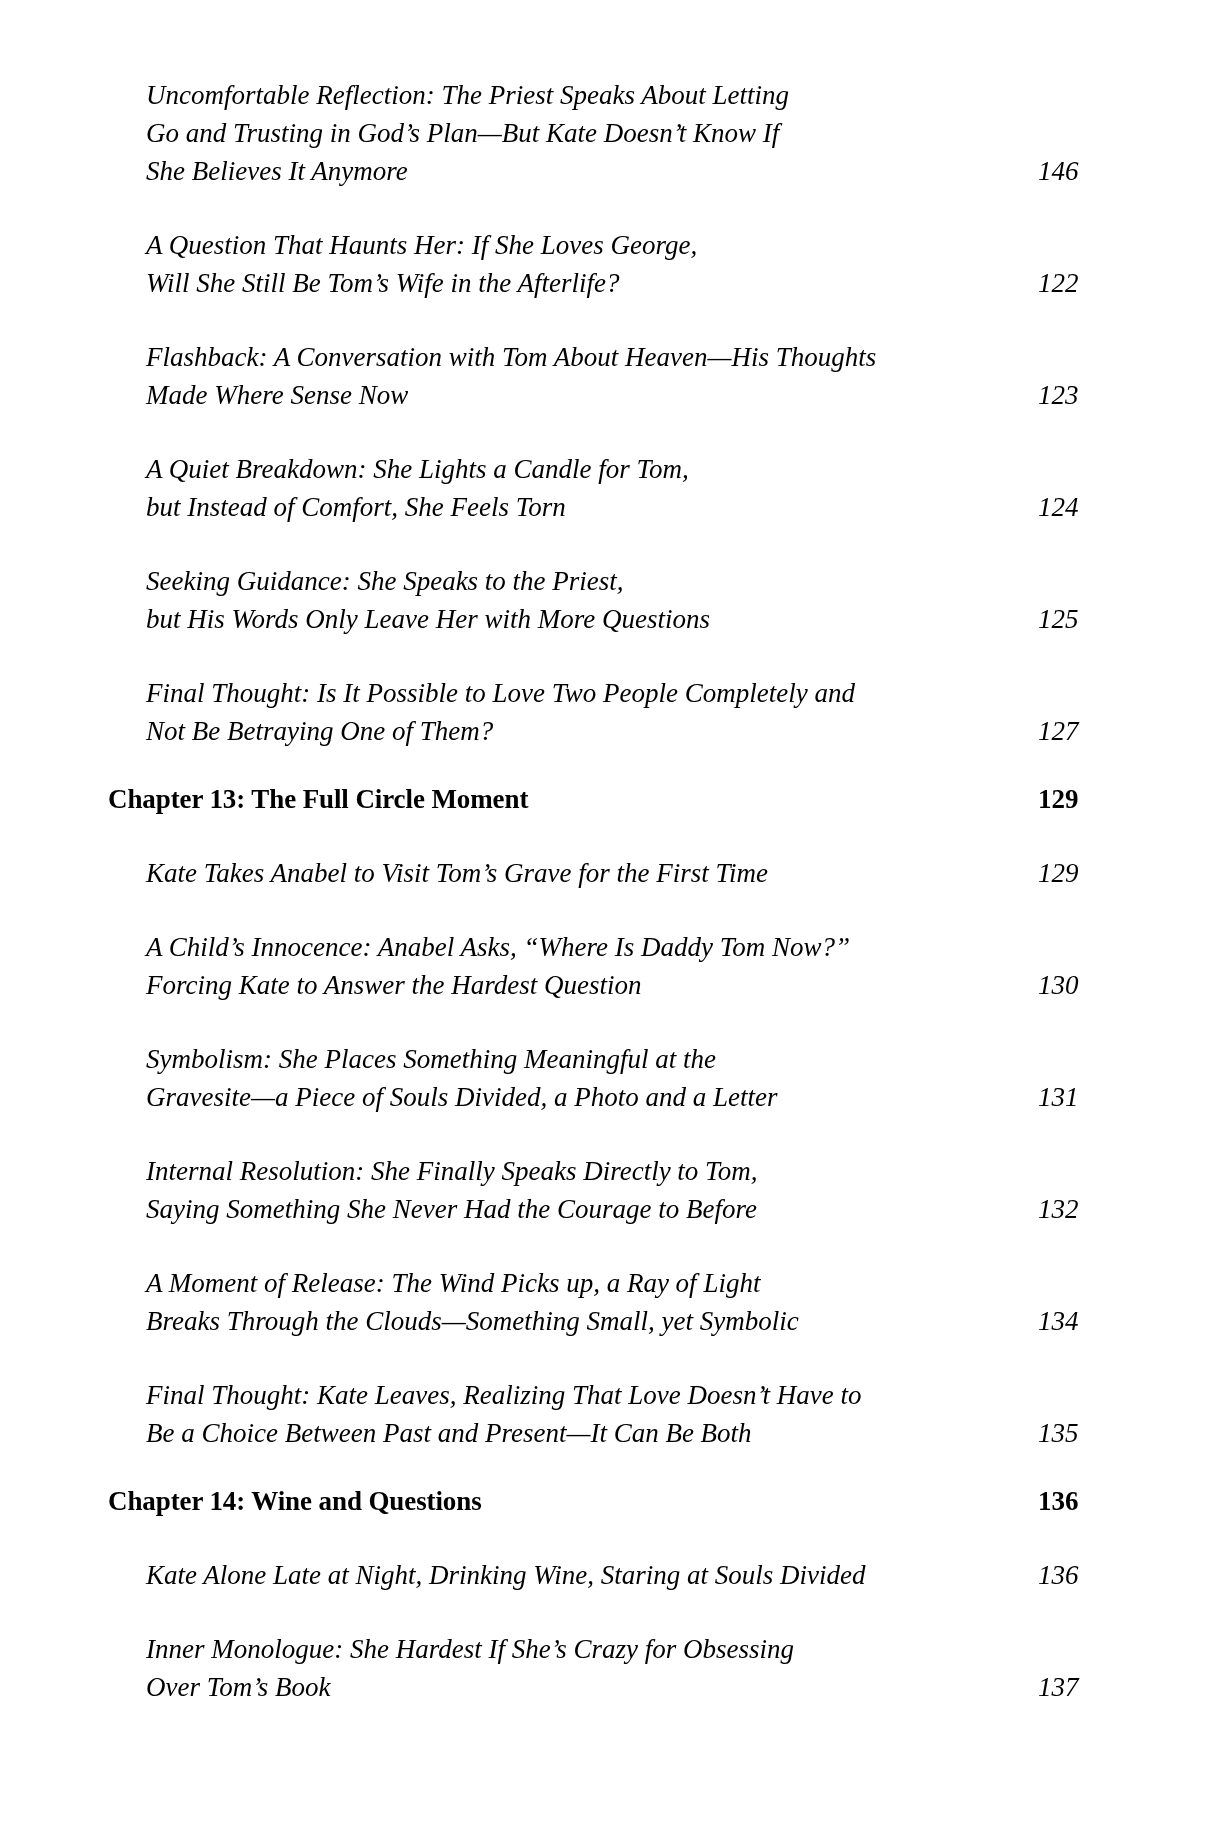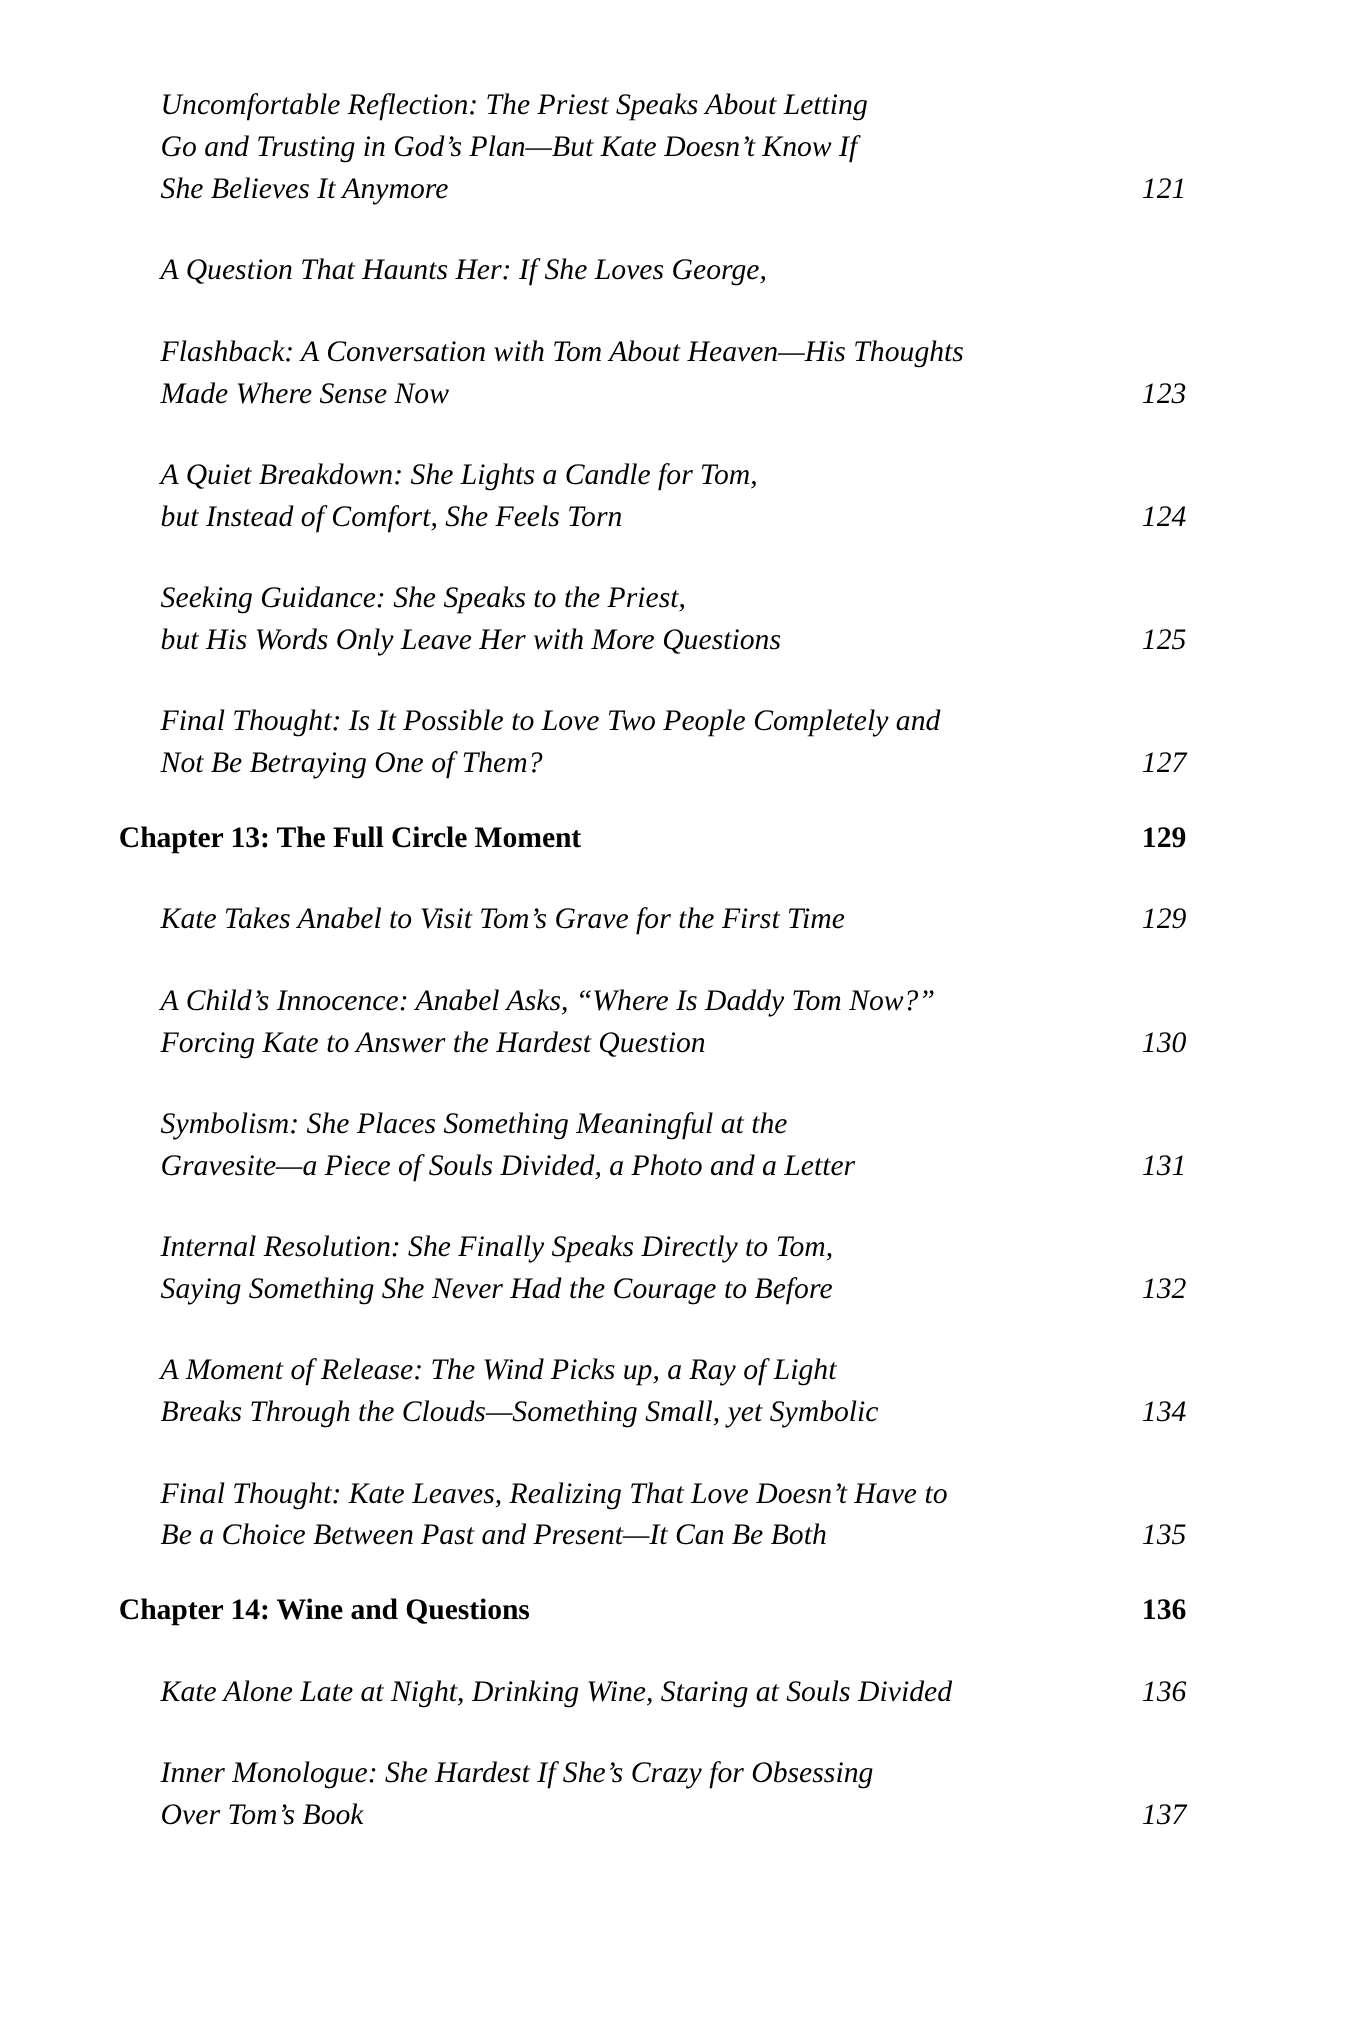--- a/index.html
+++ b/index.html
@@ -118,29 +118,33 @@
           <div class="line">
             <span class="text">Uncomfortable Reflection: The Priest Speaks About Letting</span>
             <span class="pagenum empty"></span>
           </div>
           <div class="line">
             <span class="text">Go and Trusting in God’s Plan—But Kate Doesn’t Know If</span>
             <span class="pagenum empty"></span>
           </div>
           <div class="line">
             <span class="text">She Believes It Anymore</span>
-            <span class="pagenum">121</span>
+            <span class="pagenum">146</span>
           </div>
         </div>
       </div>
       <div class="toc-entry">
         <div class="lines">
           <div class="line">
             <span class="text">A Question That Haunts Her: If She Loves George,</span>
             <span class="pagenum empty"></span>
+          </div>
+          <div class="line">
+            <span class="text">Will She Still Be Tom’s Wife in the Afterlife?</span>
+            <span class="pagenum">122</span>
           </div>
         </div>
       </div>
       <div class="toc-entry">
         <div class="lines">
           <div class="line">
             <span class="text">Flashback: A Conversation with Tom About Heaven—His Thoughts</span>
             <span class="pagenum empty"></span>
           </div>
           <div class="line">

